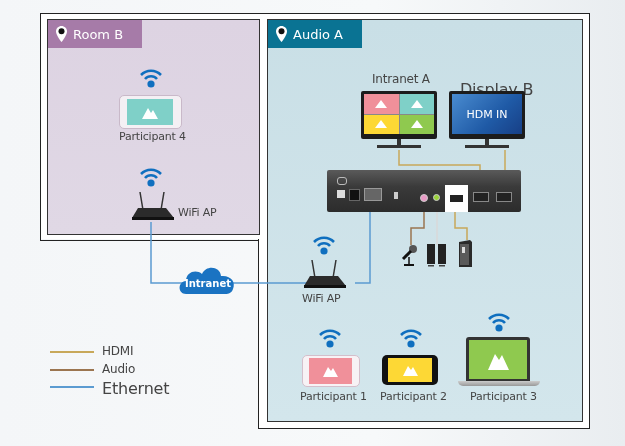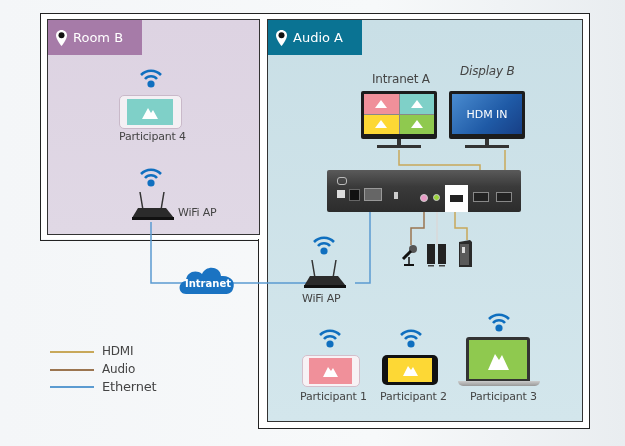--- a/index.html
+++ b/index.html
@@ -13,21 +13,21 @@
     position:absolute; left:47px; top:19px; width:211px; height:214px;
     background: linear-gradient(180deg,#ddd3e2 0%, #e0d8e5 100%);
     border:1px solid #333;
   }
   .room-a {
     position:absolute; left:267px; top:19px; width:314px; height:401px;
     background: linear-gradient(180deg,#c9dfe6 0%, #d3e6ec 100%);
     border:1px solid #333;
   }
   .room-tag {
-    position:absolute; left:0; top:0; height:35px; padding:0 14px 0 8px;
+    position:absolute; left:0; top:0; height:28px; padding:0 14px 0 8px;
     display:flex; align-items:center; gap:6px;
     color:#fff; font-size:13px; font-family:"DejaVu Sans", sans-serif;
   }
   .label { position:absolute; font-size:11px; color:#444; white-space:nowrap; font-family:"DejaVu Sans", sans-serif; letter-spacing:-0.2px; }
   .wifi { position:absolute; width:24px; height:22px; }
   svg { display:block; }
 </style>
 </head>
 <body>
 
@@ -154,21 +154,21 @@
     <div style="background:#8fc94f;display:flex;align-items:center;justify-content:center;">
         <svg width="14" height="10" viewBox="0 0 14 10">
           <path d="M1 9 L7 1 L13 9 Z" fill="#fff"></path>
         </svg>
       </div>
   </div>
   <div class="abs" style="left:36px;top:48px;width:4px;height:6px;background:#333;"></div>
   <div class="abs" style="left:16px;top:54px;width:44px;height:3px;background:#333;"></div>
 </div>
 
-<div class="label" style="left:460px;top:64px;font-size:12px;font-style:italic;">Display B</div>
+<div class="label" style="left:460px;top:80px;font-size:16px;">Display B</div>
 <div class="abs" style="left:449px;top:91px;width:92px;height:58px;">
   <div class="abs" style="left:0;top:0;width:76px;height:48px;background:#1c1c1c;border-radius:2px;"></div>
   <div class="abs" style="left:3px;top:3px;width:70px;height:40px;background:linear-gradient(135deg,#4a8cd0 0%,#1f5aa6 60%,#173f86 100%);display:flex;align-items:center;justify-content:center;">
     <span style="color:#fff;font-size:11px;font-family:'DejaVu Sans',sans-serif;">HDM IN</span>
   </div>
   <div class="abs" style="left:36px;top:48px;width:4px;height:6px;background:#333;"></div>
   <div class="abs" style="left:16px;top:54px;width:44px;height:3px;background:#333;"></div>
 </div>
 
 <div class="abs" style="left:327px;top:170px;width:194px;height:42px;background:linear-gradient(180deg,#5a5a5a 0%,#3a3a3a 40%,#2c2c2c 100%);border-radius:2px;">
@@ -266,15 +266,15 @@
   <div class="abs" style="left:0;top:0;height:16px;width:150px;">
     <div class="abs" style="left:0;top:7px;width:44px;height:2px;background:#c8a85a;"></div>
     <div class="label" style="left:52px;top:0;font-size:12px;">HDMI</div>
   </div>
   <div class="abs" style="left:0;top:18px;height:16px;width:150px;">
     <div class="abs" style="left:0;top:7px;width:44px;height:2px;background:#9b7550;"></div>
     <div class="label" style="left:52px;top:0;font-size:12px;">Audio</div>
   </div>
   <div class="abs" style="left:0;top:35px;height:16px;width:150px;">
     <div class="abs" style="left:0;top:7px;width:44px;height:2px;background:#5b9bd1;"></div>
-    <div class="label" style="left:52px;top:0;font-size:13px;">Ethernet</div>
+    <div class="label" style="left:52px;top:0;font-size:16px;">Ethernet</div>
   </div>
 </div>
 
 </body></html>

